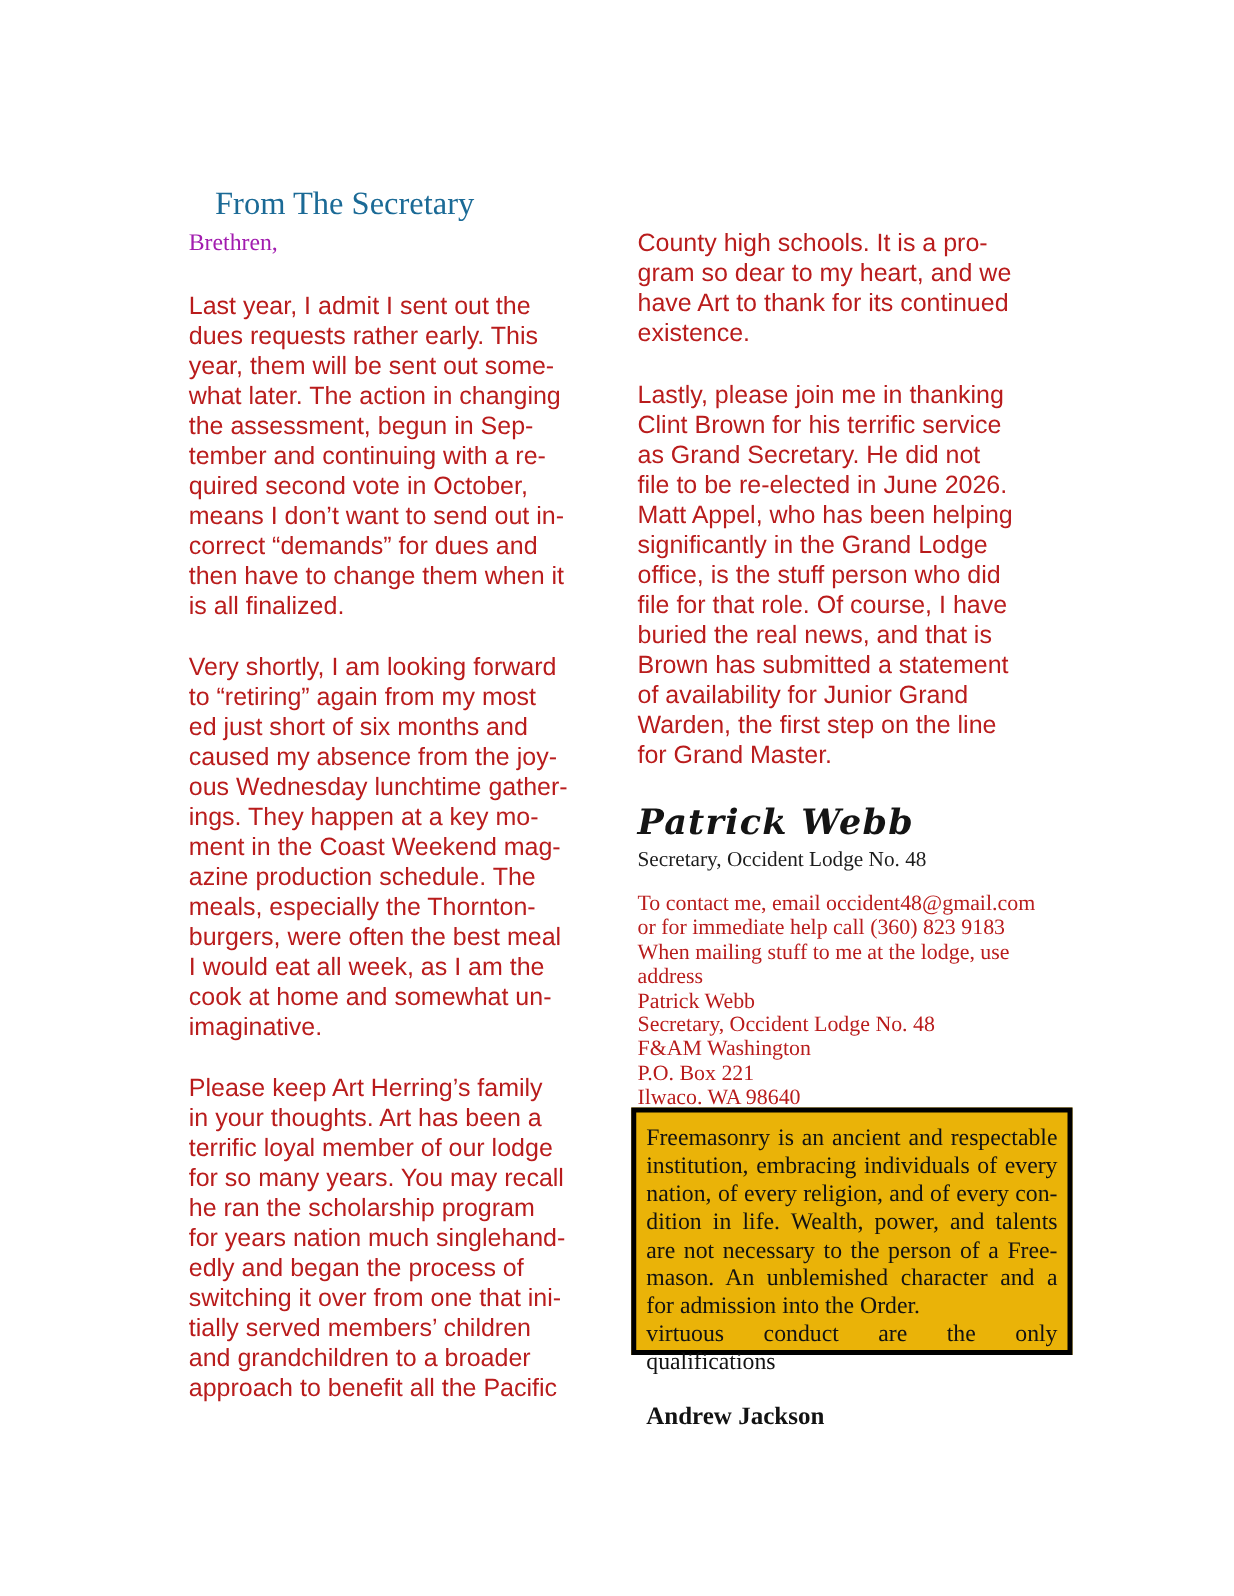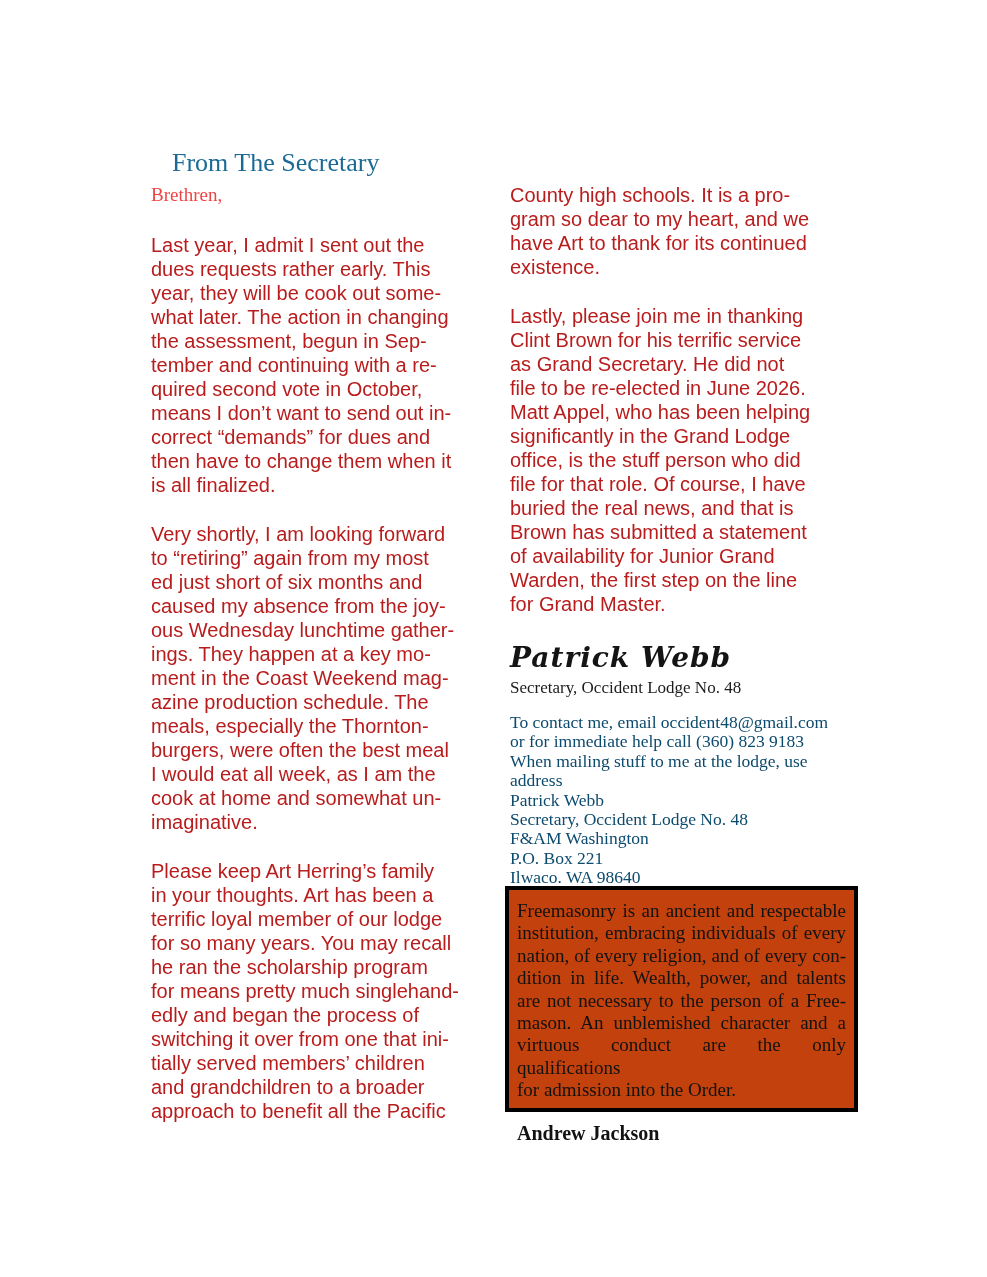--- a/index.html
+++ b/index.html
@@ -25,21 +25,21 @@
     position: absolute;
     top: 183px;
   }
   .col-left  { left: 151px; width: 342px; }
   .col-right { left: 510px; width: 352px; }
 
   .salutation {
     font-family: "Liberation Serif", serif;
     font-size: 19px;
     line-height: 24px;
-    color: #ef4444;
+    color: #a21caf;
     margin-bottom: 26px;
   }
   .body-par {
     font-family: "Liberation Sans", sans-serif;
     font-size: 20px;
     line-height: 24px;
     color: #b91c1c;
     margin: 0 0 25px 0;
   }
   .body-par .line { white-space: nowrap; }
@@ -58,34 +58,34 @@
     font-family: "Liberation Serif", serif;
     font-size: 17px;
     line-height: 20px;
     color: #1c1c1c;
     margin-top: 3px;
   }
   .contact-block {
     font-family: "Liberation Serif", serif;
     font-size: 17.5px;
     line-height: 19.4px;
-    color: #0c4a6e;
+    color: #b91c1c;
     margin-top: 15px;
   }
 
   .quote-box {
     position: absolute;
     left: 505px;
     top: 886px;
     width: 353px;
-    height: 226px;
+    height: 198px;
     box-sizing: border-box;
     border: 4px solid #000000;
     padding: 10px 8px 0 8px;
-    background: #c2410c;
+    background: #eab308;
   }
   .quote-text {
     font-family: "Liberation Serif", serif;
     font-size: 19px;
     line-height: 22.4px;
     color: #121212;
   }
   .quote-text .line { text-align: justify; text-align-last: justify; }
   .quote-text .line.last { text-align: justify; text-align-last: left; }
   .quote-attribution {
@@ -101,21 +101,21 @@
 
 <div class="page">
 
   <h1 class="page-title">From The Secretary</h1>
 
   <div class="col col-left">
     <div class="salutation">Brethren,</div>
     <div class="body-par">
         <div class="line">Last year, I admit I sent out the</div>
         <div class="line">dues requests rather early. This</div>
-        <div class="line">year, they will be cook out some-</div>
+        <div class="line">year, them will be sent out some-</div>
         <div class="line">what later. The action in changing</div>
         <div class="line">the assessment, begun in Sep-</div>
         <div class="line">tember and continuing with a re-</div>
         <div class="line">quired second vote in October,</div>
         <div class="line">means I don’t want to send out in-</div>
         <div class="line">correct “demands” for dues and</div>
         <div class="line">then have to change them when it</div>
         <div class="line last">is all finalized.</div>
       </div>
     <div class="body-par">
@@ -132,21 +132,21 @@
         <div class="line">I would eat all week, as I am the</div>
         <div class="line">cook at home and somewhat un-</div>
         <div class="line last">imaginative.</div>
       </div>
     <div class="body-par">
         <div class="line">Please keep Art Herring’s family</div>
         <div class="line">in your thoughts. Art has been a</div>
         <div class="line">terrific loyal member of our lodge</div>
         <div class="line">for so many years. You may recall</div>
         <div class="line">he ran the scholarship program</div>
-        <div class="line">for means pretty much singlehand-</div>
+        <div class="line">for years nation much singlehand-</div>
         <div class="line">edly and began the process of</div>
         <div class="line">switching it over from one that ini-</div>
         <div class="line">tially served members’ children</div>
         <div class="line">and grandchildren to a broader</div>
         <div class="line last">approach to benefit all the Pacific</div>
       </div>
   </div>
 
   <div class="col col-right">
     <div class="body-par">
@@ -186,19 +186,19 @@
   </div>
 
   <div class="quote-box">
     <div class="quote-text">
         <div class="line">Freemasonry is an ancient and respectable</div>
         <div class="line">institution, embracing individuals of every</div>
         <div class="line">nation, of every religion, and of every con-</div>
         <div class="line">dition in life. Wealth, power, and talents</div>
         <div class="line">are not necessary to the person of a Free-</div>
         <div class="line">mason. An unblemished character and a</div>
+        <div class="line last">for admission into the Order.</div>
         <div class="line">virtuous conduct are the only qualifications</div>
-        <div class="line last">for admission into the Order.</div>
       </div>
     <div class="quote-attribution">Andrew Jackson</div>
   </div>
 
 </div>
 
 </body></html>

